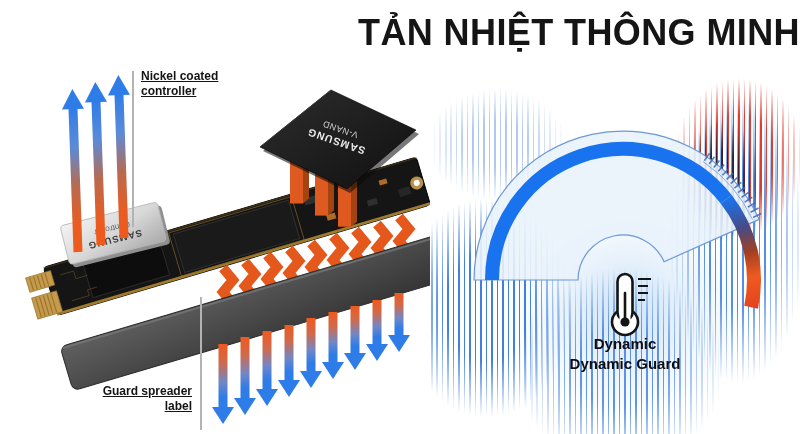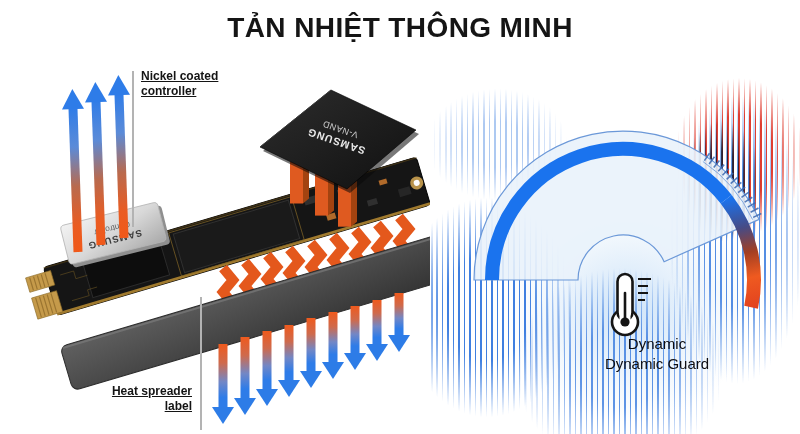--- a/index.html
+++ b/index.html
@@ -1,18 +1,18 @@
 <!DOCTYPE html>
 <html><head>
 <meta charset="utf-8">
 <style>
   html,body{margin:0;padding:0;background:#fff;font-family:"Liberation Sans",sans-serif;}
   .stage{position:relative;width:800px;height:434px;background:#fff;overflow:hidden;margin:0 auto;}
-  .title{position:absolute;top:12px;left:0;width:100%;text-align:center;
-         font-size:28px;font-weight:600;letter-spacing:.4px;color:#151515;}
+  .title{position:absolute;top:12px;left:0;width:100%;text-align:right;
+         font-size:36px;font-weight:600;letter-spacing:.4px;color:#151515;}
   .callout{position:absolute;color:#141414;font-size:12px;font-weight:700;line-height:1.28;text-decoration:underline;}
   #label-nickel{left:141px;top:69px;text-align:left;}
   #label-heat{left:54px;top:384px;width:138px;text-align:right;}
   .leader{position:absolute;width:1.5px;background:#b3b3b3;}
   #leader-nickel{left:132px;top:71px;height:156px;}
   #leader-heat{left:200px;top:297px;height:133px;}
   .ssd-svg{position:absolute;left:0;top:0;}
   .gauge-panel{position:absolute;left:428px;top:78px;width:372px;height:356px;overflow:hidden;}
   .glow{position:absolute;left:40px;top:86px;width:320px;height:264px;
         background:radial-gradient(ellipse 50% 55% at 50% 55%,rgba(204,226,248,.95),rgba(228,240,250,.4) 55%,rgba(255,255,255,0) 78%);}
@@ -30,21 +30,21 @@
       -webkit-mask-image:radial-gradient(ellipse 65% 60% at 55% 45%,#000 35%,transparent 75%);
               mask-image:radial-gradient(ellipse 65% 60% at 55% 45%,#000 35%,transparent 75%);}
   .s5{left:228px;top:-6px;width:144px;height:170px;color:#dd3326;opacity:.95;
       -webkit-mask-image:radial-gradient(ellipse 60% 62% at 58% 50%,#000 40%,transparent 75%);
               mask-image:radial-gradient(ellipse 60% 62% at 58% 50%,#000 40%,transparent 75%);}
   .s6{left:244px;top:36px;width:100px;height:140px;color:#191a2e;opacity:.85;
       -webkit-mask-image:radial-gradient(ellipse 55% 60% at 50% 48%,#000 35%,transparent 72%);
               mask-image:radial-gradient(ellipse 55% 60% at 50% 48%,#000 35%,transparent 72%);}
   .gauge-svg{position:absolute;left:0;top:0;}
   .gauge-caption{position:absolute;left:87px;top:256px;width:220px;text-align:center;
-                 font-size:15px;font-weight:400;color:#0d0d12;line-height:1.3;margin-left:32px;}
+                 font-size:15px;font-weight:700;color:#0d0d12;line-height:1.3;}
   svg text{font-family:"Liberation Sans",sans-serif;}
 </style>
 </head>
 <body>
 
 <div class="stage">
 
   <div class="title">TẢN NHIỆT THÔNG MINH</div>
 
   <svg class="ssd-svg" width="430" height="434" viewBox="0 0 430 434">
@@ -202,21 +202,21 @@
     </g>
   </svg>
 
   <div class="leader" id="leader-nickel"></div>
   <div class="callout" id="label-nickel">
     <span>Nickel coated</span><br>
     <span>controller</span>
   </div>
   <div class="leader" id="leader-heat"></div>
   <div class="callout" id="label-heat">
-    <span>Heat spreader</span><br>
+    <span>Guard spreader</span><br>
     <span>label</span>
   </div>
 
   <div class="gauge-panel">
     <div class="glow"></div>
     <div class="stripes s3"></div>
     <div class="stripes s1"></div>
     <div class="stripes s2"></div>
     <div class="stripes s4"></div>
     <div class="stripes s5"></div>

